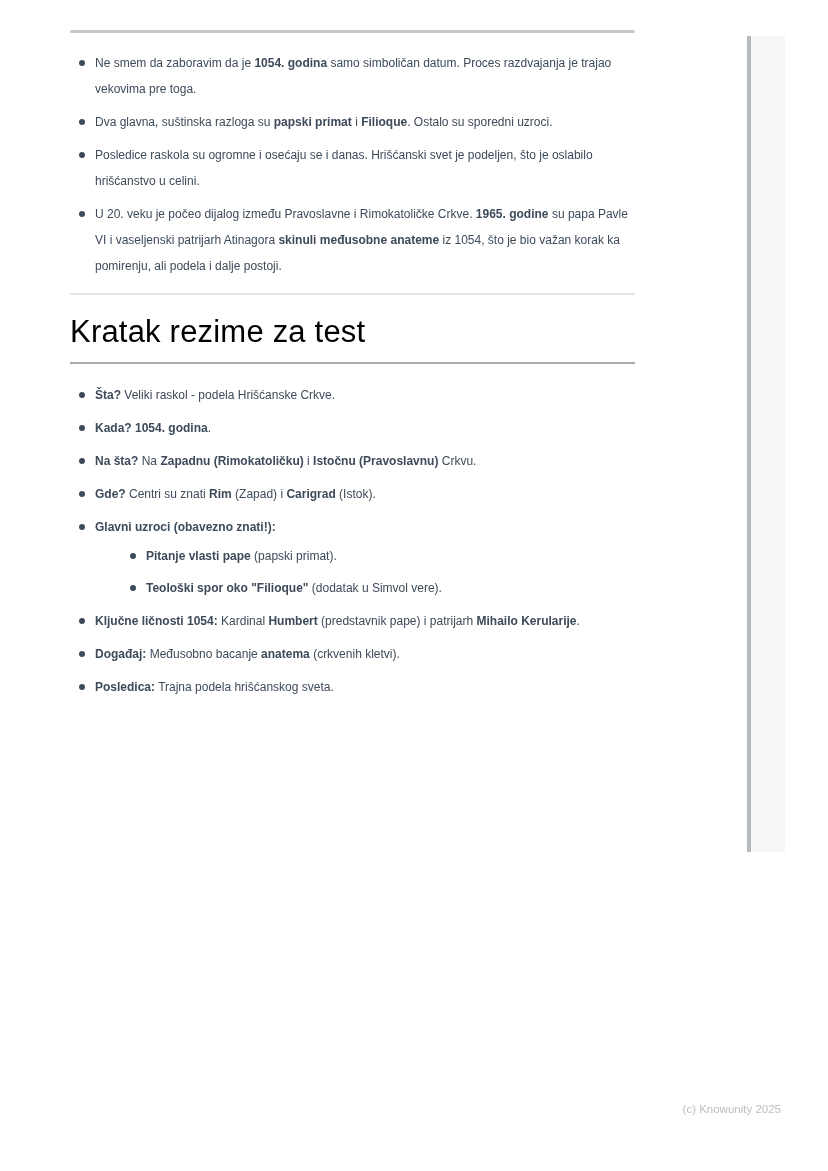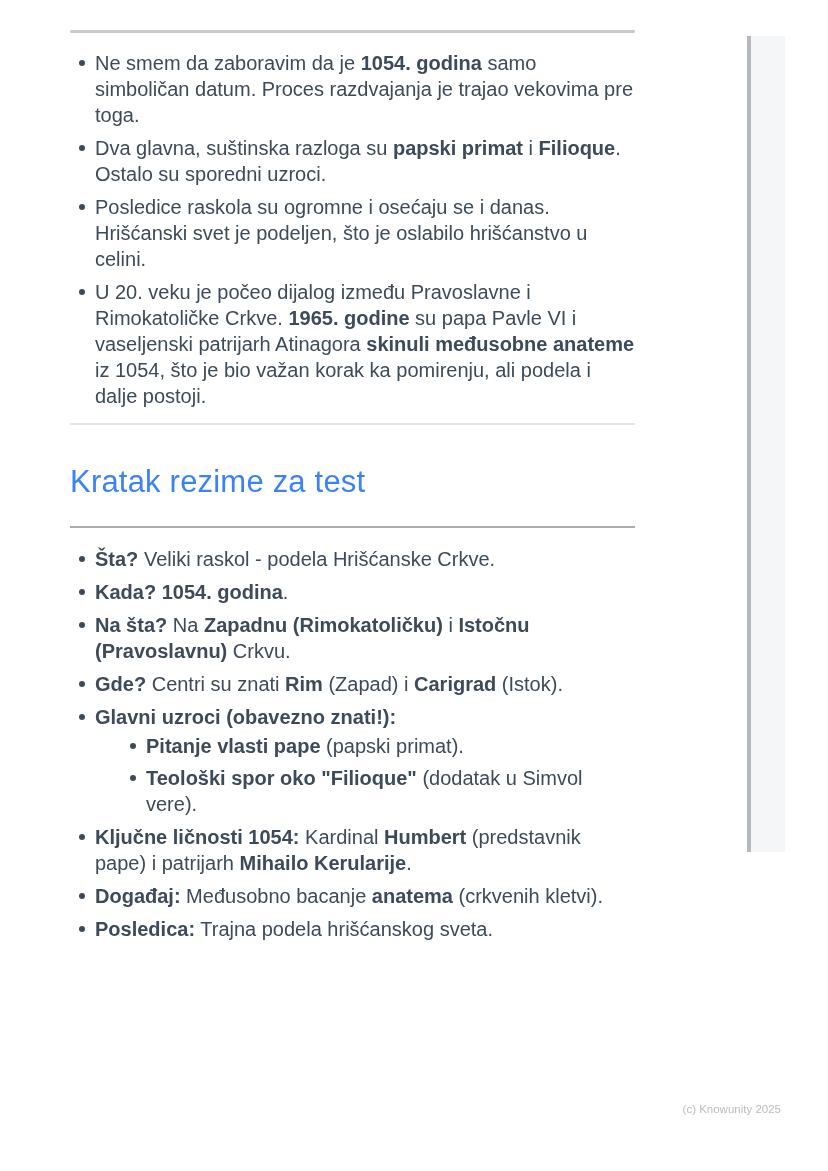--- a/index.html
+++ b/index.html
@@ -23,48 +23,48 @@
     background: #c6c9cd;
     border-radius: 2px;
   }
   ul.doc-list {
     list-style: none;
     margin-top: 17px;
   }
   ul.doc-list li {
     position: relative;
     padding-left: 25px;
-    font-size: 20px;
+    font-size: 12px;
     line-height: 26px;
     margin-bottom: 7px;
   }
   ul.doc-list li::before {
     content: "";
     position: absolute;
     left: 9px;
     top: 10px;
     width: 6px;
     height: 6px;
     border-radius: 50%;
     background: #3d4a59;
   }
   .bold { font-weight: bold; }
   .divider-mid {
     height: 2px;
     background: #e2e4e6;
     margin-top: 14px;
   }
   h1.section-heading {
-    margin-top: 38px;
+    margin-top: 18px;
     font-size: 31px;
     line-height: 38px;
     font-weight: 400;
     letter-spacing: 0.2px;
-    color: #3b82f6;
-    padding-bottom: 25px;
+    color: #000000;
+    padding-bottom: 11px;
     border-bottom: 2px solid #a7abaf;
   }
   ul.summary { margin-top: 18px; }
   ul.sub-list {
     list-style: none;
     margin-top: 3px;
     margin-left: 26px;
     margin-bottom: 2px;
   }
   ul.sub-list li { margin-bottom: 6px; }

